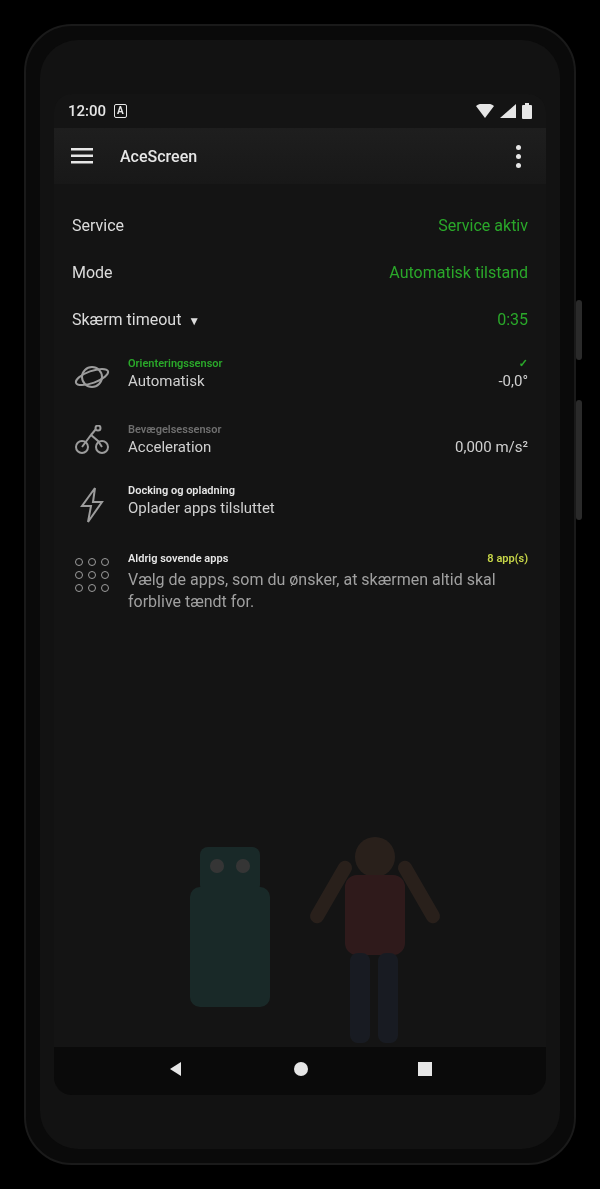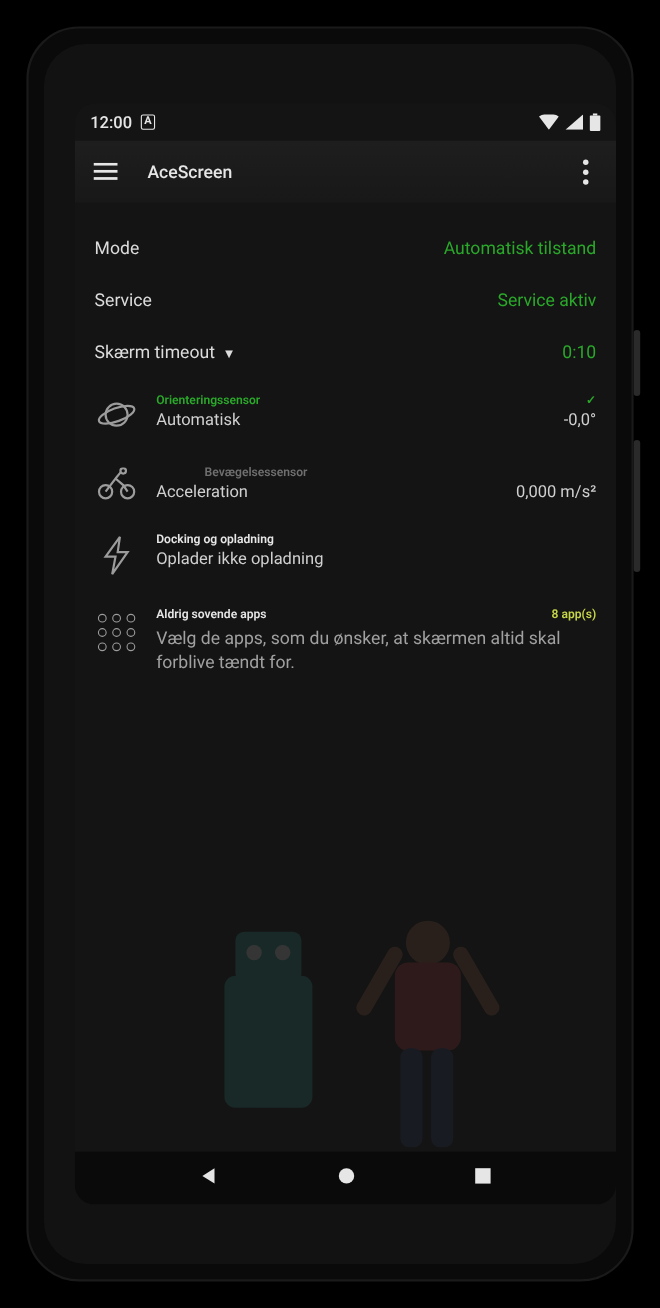--- a/index.html
+++ b/index.html
@@ -46,21 +46,21 @@
     left: 50%;
     top: 30px;
     transform: translateX(-50%);
     width: 10px;
     height: 10px;
     background: #222;
     border-radius: 50%;
   }
   .screen {
     position: absolute;
-    left: 28px;
+    left: 14px;
     top: 54px;
     width: calc(100% - 28px);
     height: calc(100% - 108px);
     background: #141414;
     color: #e6e6e6;
     display: flex;
     flex-direction: column;
     border-radius: 18px;
     overflow: hidden;
   }
@@ -125,21 +125,21 @@
     display: flex;
     justify-content: space-between;
     align-items: center;
     padding: 14px 0;
     font-size: 16px;
   }
   .row .label { color: #dcdcdc; }
   .row .value { text-align: right; }
   .green { color: #2aa82a; }
   .yellow { color: #c7d648; }
-  .dim { color: #6f6f6f; margin-left: 44px; }
+  .dim { color: #6f6f6f; }
   .dropdown-ind { font-size: 12px; margin-left: 4px; }
   .sensor-block {
     display: flex;
     gap: 16px;
     padding: 14px 0;
   }
   .sensor-icon {
     width: 40px;
     display: flex;
     align-items: flex-start;
@@ -338,34 +338,34 @@
               <div class="arm l"></div>
               <div class="arm r"></div>
               <div class="head"></div>
               <div class="torso"></div>
               <div class="leg l"></div>
               <div class="leg r"></div>
             </div>
         </div>
 
         <div class="row">
+          <span class="label">Service</span>
+          <span class="value green">Service aktiv</span>
+        </div>
+
+        <div class="row">
           <span class="label">Mode</span>
           <span class="value green">Automatisk tilstand</span>
-        </div>
-
-        <div class="row">
-          <span class="label">Service</span>
-          <span class="value green">Service aktiv</span>
         </div>
 
         <div class="row">
           <span class="label">
             <span>Skærm timeout</span><span class="dropdown-ind"> ▼</span>
           </span>
-          <span class="value green">0:10</span>
+          <span class="value green">0:35</span>
         </div>
 
         <div class="sensor-block">
           <div class="sensor-icon">
             <svg width="36" height="36" viewBox="0 0 36 36" fill="none" stroke="#9c9c9c" stroke-width="2">
               <circle cx="18" cy="18" r="10"></circle>
               <ellipse cx="18" cy="18" rx="17" ry="6" transform="rotate(-20 18 18)"></ellipse>
             </svg>
           </div>
           <div class="sensor-body">
@@ -405,21 +405,21 @@
           <div class="sensor-icon">
             <svg width="28" height="38" viewBox="0 0 28 38" fill="none" stroke="#9c9c9c" stroke-width="2">
               <path d="M17 2 L4 20 L13 20 L10 36 L24 16 L15 16 Z"></path>
             </svg>
           </div>
           <div class="sensor-body">
             <div class="sensor-title">
               <span>Docking og opladning</span>
             </div>
             <div class="sensor-line">
-              <span>Oplader ikke opladning</span>
+              <span>Oplader apps tilsluttet</span>
             </div>
           </div>
         </div>
 
         <div class="sensor-block">
           <div class="sensor-icon">
             <div class="apps-grid">
                 <span></span>
                 <span></span>
                 <span></span>

